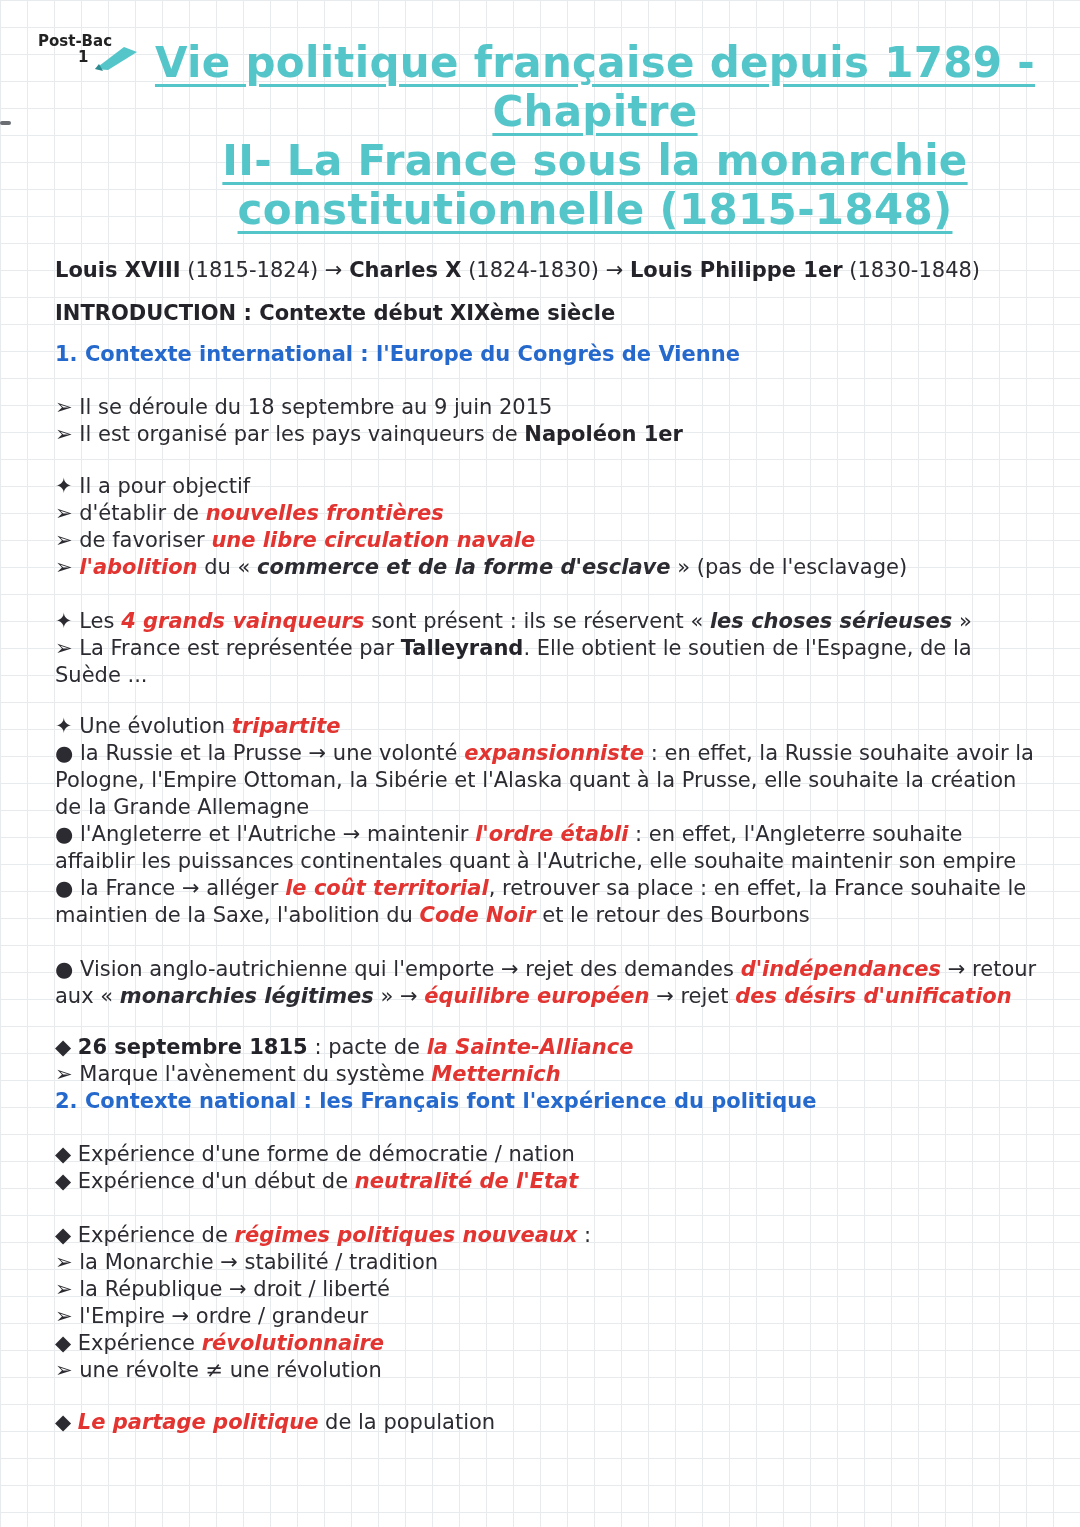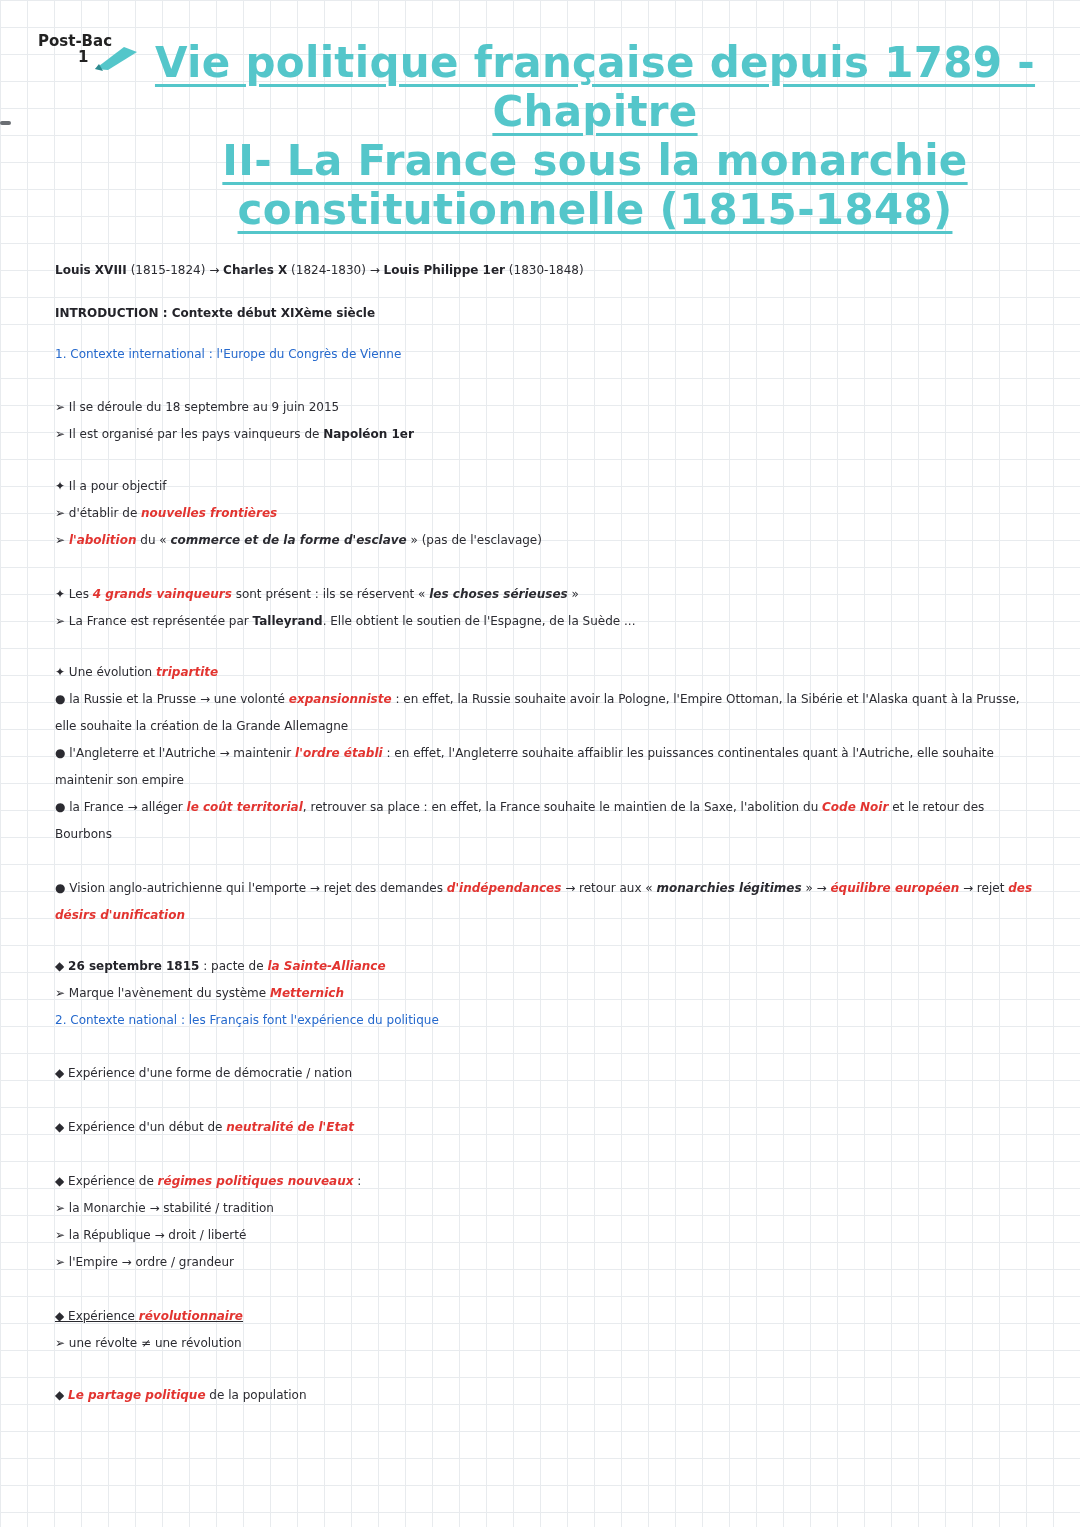--- a/index.html
+++ b/index.html
@@ -40,27 +40,27 @@
     text-decoration:underline;
     text-decoration-thickness:2.5px;
     text-underline-offset:7px;
     letter-spacing:0.3px;
   }
   .content{
     margin-top:23px;
     padding:0 38px 0 55px;
   }
   .line{
-    min-height:27px;line-height:27px;font-size:12px;
+    min-height:27px;line-height:27px;font-size:21px;
   }
   .seg-n{color:var(--ink,#2b2b31);}
   .seg-b{color:#232329;font-weight:700;}
   .seg-ri{color:var(--red,#e23430);font-weight:700;font-style:italic;}
   .seg-i{color:var(--ink,#2b2b31);font-weight:700;font-style:italic;}
-  .seg-blue{color:var(--blue,#2569cd);font-weight:400;}
+  .seg-blue{color:var(--blue,#2569cd);font-weight:700;}
 </style>
 </head>
 <body>
 
 <div class="brand">Post-Bac</div>
 <div class="page-num">1</div>
 <div class="pen">
   <svg width="48" height="28" viewBox="0 0 48 28" xmlns="http://www.w3.org/2000/svg">
     <polygon points="3,25 32,3 45,8 16,26" fill="#54c6ca"></polygon>
     <polygon points="3,25 11,27 7,20" fill="#2d8a8f"></polygon>
@@ -75,33 +75,34 @@
 </div>
 
 <div class="content">
     <div class="line"><span class="seg-b">Louis XVIII</span><span class="seg-n"> (1815-1824) → </span><span class="seg-b">Charles X</span><span class="seg-n"> (1824-1830) → </span><span class="seg-b">Louis Philippe 1er</span><span class="seg-n"> (1830-1848)</span></div>
     <div class="line" style="margin-top: 16px;"><span class="seg-b">INTRODUCTION : Contexte début XIXème siècle</span></div>
     <div class="line" style="margin-top: 14px;"><span class="seg-blue">1. Contexte international : l'Europe du Congrès de Vienne</span></div>
     <div class="line" style="margin-top: 26px;"><span class="seg-n">➢ Il se déroule du 18 septembre au 9 juin 2015</span></div>
     <div class="line"><span class="seg-n">➢ Il est organisé par les pays vainqueurs de </span><span class="seg-b">Napoléon 1er</span></div>
     <div class="line" style="margin-top: 25px;"><span class="seg-n">✦ Il a pour objectif</span></div>
     <div class="line"><span class="seg-n">➢ d'établir de </span><span class="seg-ri">nouvelles frontières</span></div>
+    <div class="line"><span class="seg-n">➢ de favoriser </span><span class="seg-ri">une libre circulation navale</span></div>
     <div class="line"><span class="seg-n">➢ </span><span class="seg-ri">l'abolition</span><span class="seg-n"> du « </span><span class="seg-i">commerce et de la forme d'esclave</span><span class="seg-n"> » (pas de l'esclavage)</span></div>
     <div class="line" style="margin-top: 27px;"><span class="seg-n">✦ Les </span><span class="seg-ri">4 grands vainqueurs</span><span class="seg-n"> sont présent : ils se réservent « </span><span class="seg-i">les choses sérieuses</span><span class="seg-n"> »</span></div>
     <div class="line"><span class="seg-n">➢ La France est représentée par </span><span class="seg-b">Talleyrand</span><span class="seg-n">. Elle obtient le soutien de l'Espagne, de la Suède ...</span></div>
     <div class="line" style="margin-top: 24px;"><span class="seg-n">✦ Une évolution </span><span class="seg-ri">tripartite</span></div>
     <div class="line"><span class="seg-n">● la Russie et la Prusse → une volonté </span><span class="seg-ri">expansionniste</span><span class="seg-n"> : en effet, la Russie souhaite avoir la Pologne, l'Empire Ottoman, la Sibérie et l'Alaska quant à la Prusse, elle souhaite la création de la Grande Allemagne</span></div>
     <div class="line"><span class="seg-n">● l'Angleterre et l'Autriche → maintenir </span><span class="seg-ri">l'ordre établi</span><span class="seg-n"> : en effet, l'Angleterre souhaite affaiblir les puissances continentales quant à l'Autriche, elle souhaite maintenir son empire</span></div>
     <div class="line"><span class="seg-n">● la France → alléger </span><span class="seg-ri">le coût territorial</span><span class="seg-n">, retrouver sa place : en effet, la France souhaite le maintien de la Saxe, l'abolition du </span><span class="seg-ri">Code Noir</span><span class="seg-n"> et le retour des Bourbons</span></div>
     <div class="line" style="margin-top: 27px;"><span class="seg-n">● Vision anglo-autrichienne qui l'emporte → rejet des demandes </span><span class="seg-ri">d'indépendances</span><span class="seg-n"> → retour aux « </span><span class="seg-i">monarchies légitimes</span><span class="seg-n"> » → </span><span class="seg-ri">équilibre européen</span><span class="seg-n"> → rejet </span><span class="seg-ri">des désirs d'unification</span></div>
     <div class="line" style="margin-top: 24px;"><span class="seg-n">◆ </span><span class="seg-b">26 septembre 1815</span><span class="seg-n"> : pacte de </span><span class="seg-ri">la Sainte-Alliance</span></div>
     <div class="line"><span class="seg-n">➢ Marque l'avènement du système </span><span class="seg-ri">Metternich</span></div>
     <div class="line"><span class="seg-blue">2. Contexte national : les Français font l'expérience du politique</span></div>
     <div class="line" style="margin-top: 26px;"><span class="seg-n">◆ Expérience d'une forme de démocratie / nation</span></div>
-    <div class="line" style="margin-top: 27px;"><span class="seg-n">◆ Expérience d'un début de </span><span class="seg-ri">neutralité de l'Etat</span></div>
+    <div class="line" style=""><span class="seg-n">◆ Expérience d'un début de </span><span class="seg-ri">neutralité de l'Etat</span></div>
     <div class="line" style="margin-top: 27px;"><span class="seg-n">◆ Expérience de </span><span class="seg-ri">régimes politiques nouveaux</span><span class="seg-n"> :</span></div>
     <div class="line"><span class="seg-n">➢ la Monarchie → stabilité / tradition</span></div>
     <div class="line"><span class="seg-n">➢ la République → droit / liberté</span></div>
     <div class="line"><span class="seg-n">➢ l'Empire → ordre / grandeur</span></div>
-    <div class="line" style="margin-top: 27px; text-decoration: underline;"><span class="seg-n">◆ Expérience </span><span class="seg-ri">révolutionnaire</span></div>
+    <div class="line" style=""><span class="seg-n">◆ Expérience </span><span class="seg-ri">révolutionnaire</span></div>
     <div class="line"><span class="seg-n">➢ une révolte ≠ une révolution</span></div>
     <div class="line" style="margin-top: 25px;"><span class="seg-n">◆ </span><span class="seg-ri">Le partage politique</span><span class="seg-n"> de la population</span></div>
   </div>
 
 </body></html>

